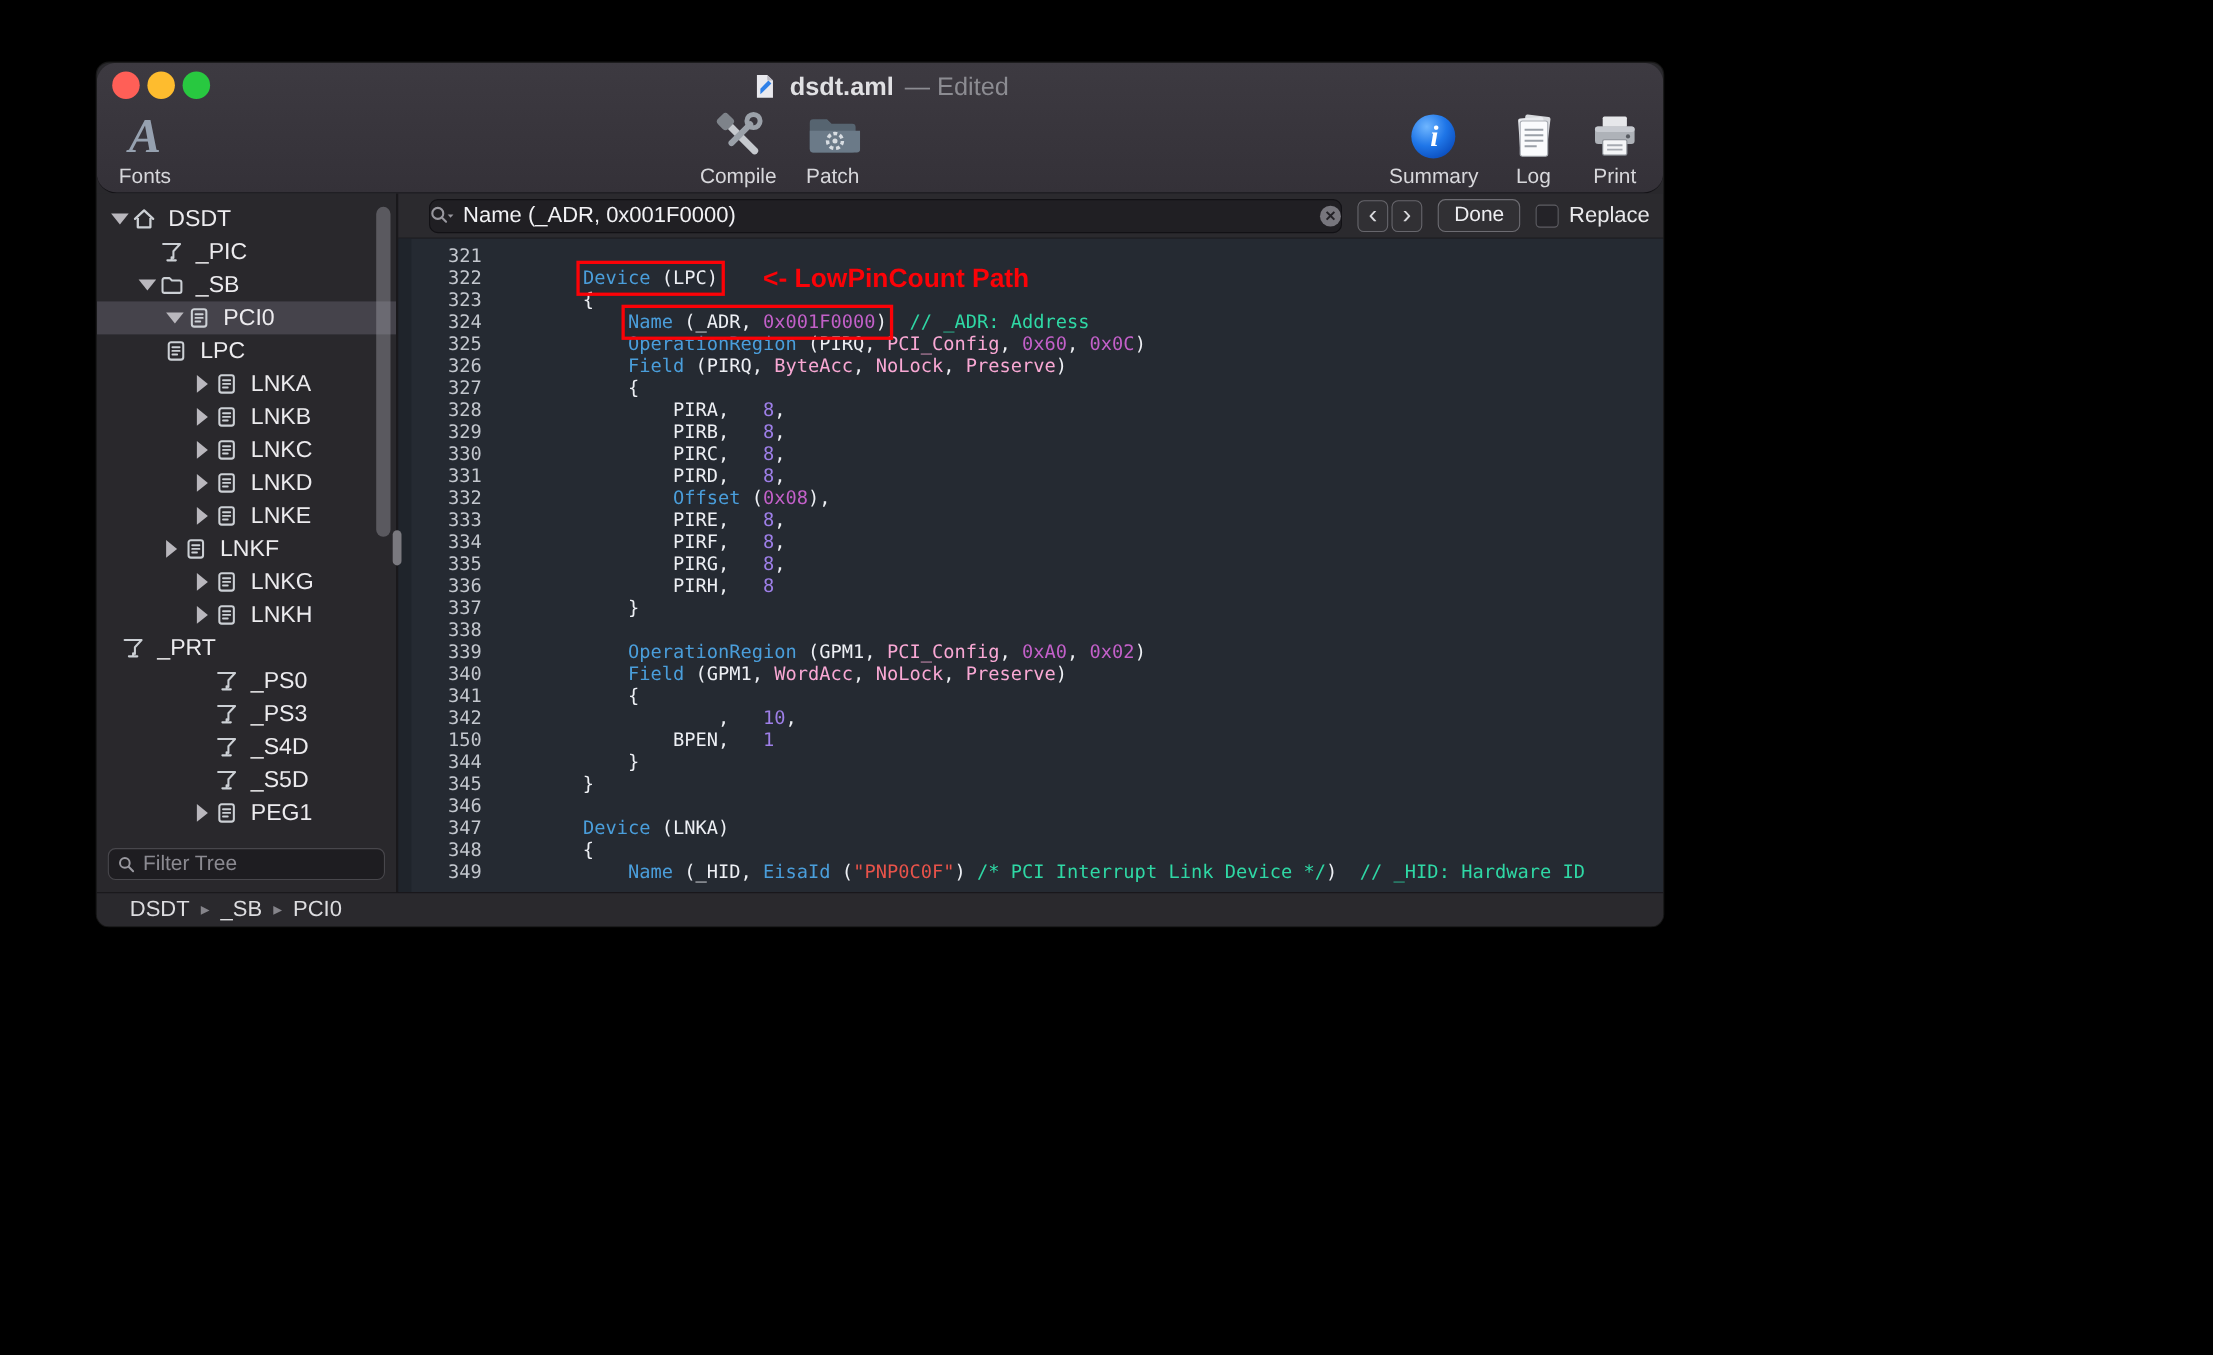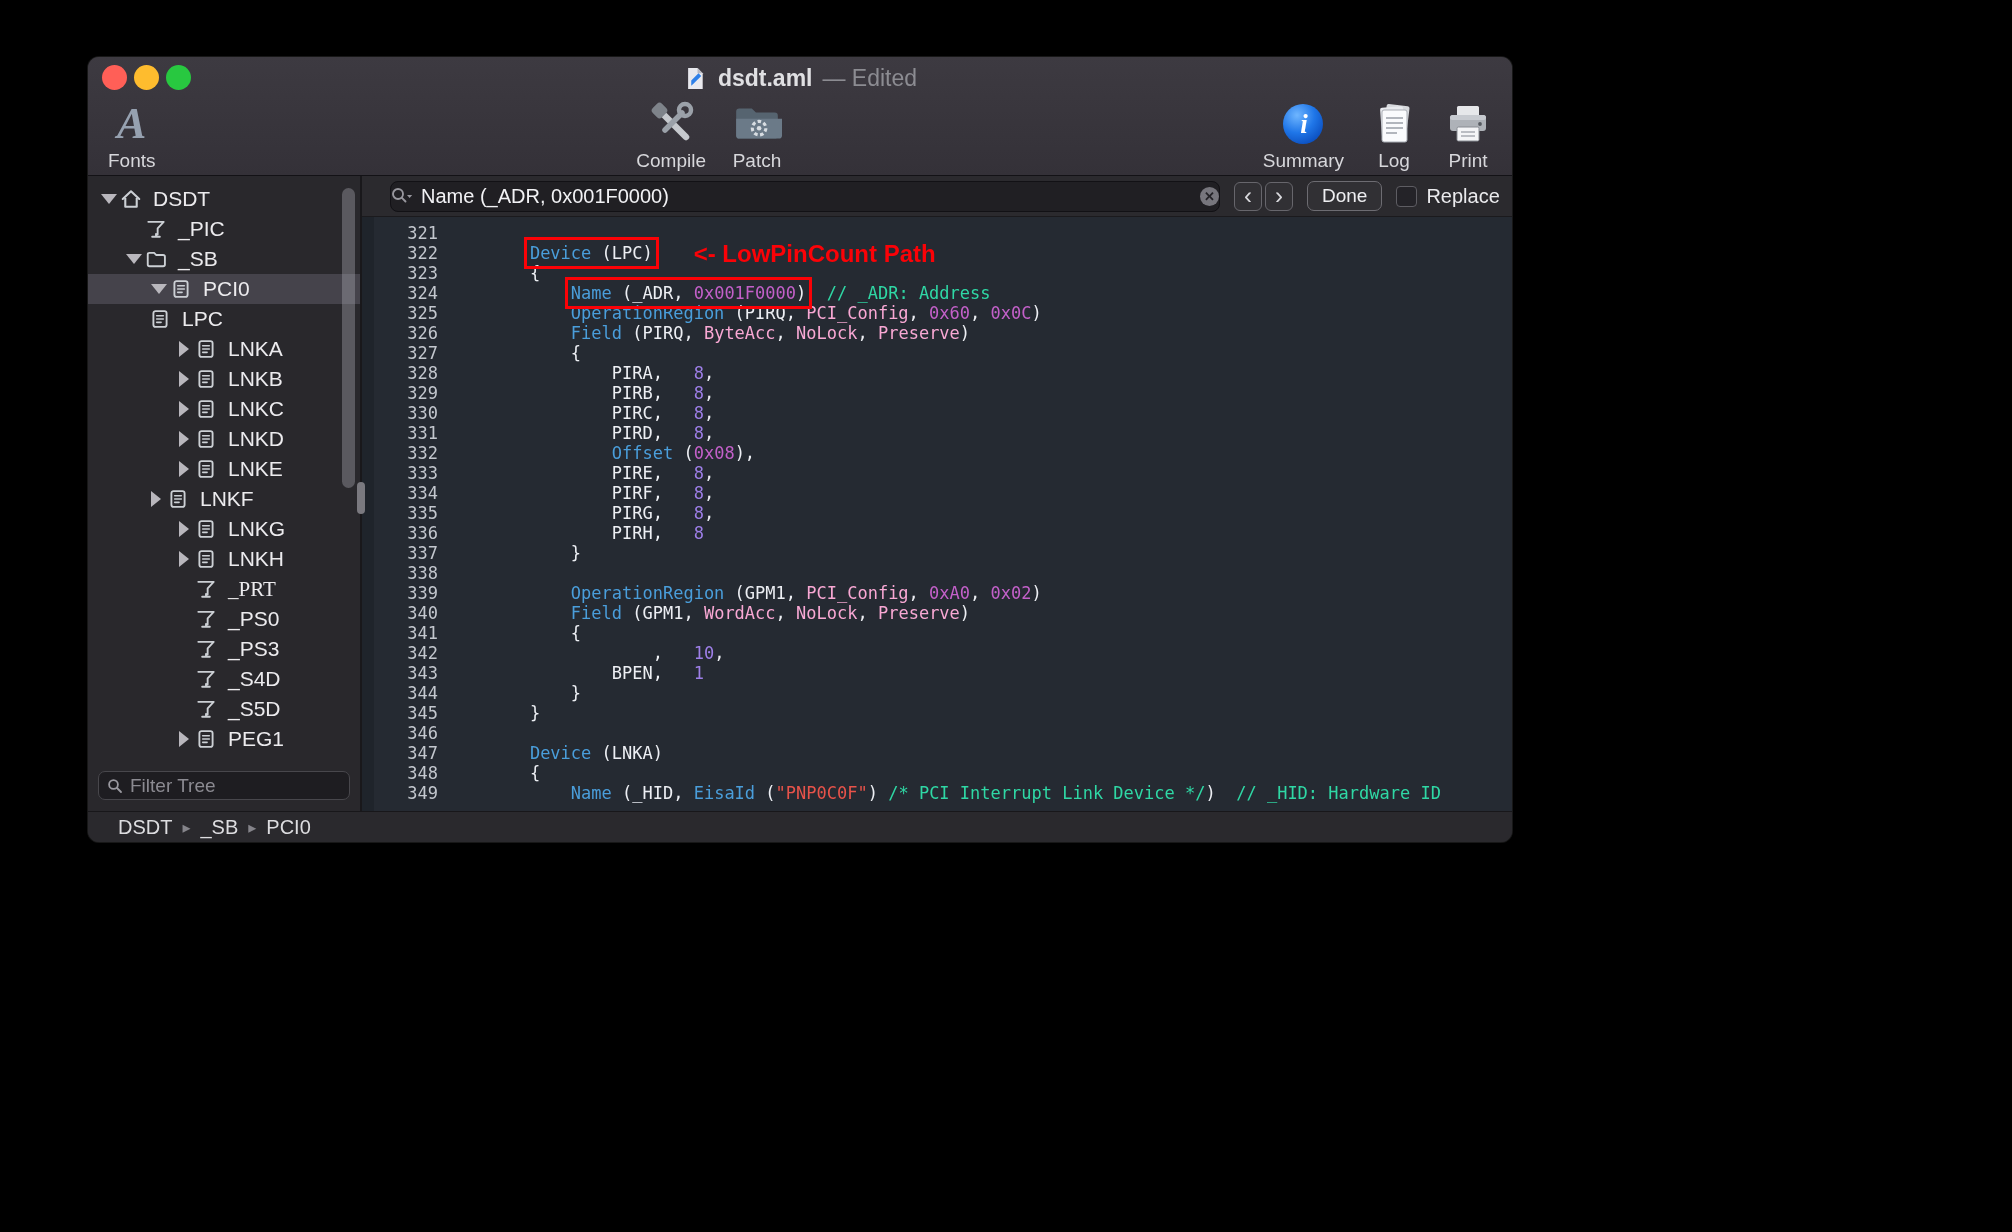--- a/index.html
+++ b/index.html
@@ -6,21 +6,21 @@
   body{width:2012px;height:1232px;background:#000;overflow:hidden;
        font-family:"Liberation Sans",sans-serif;-webkit-font-smoothing:antialiased;}
 
   .window{position:absolute;left:88px;top:57px;width:1424px;height:785px;
           border-radius:11px;overflow:hidden;background:#29282c;
           box-shadow:0 0 0 1px rgba(255,255,255,.09),0 30px 80px rgba(0,0,0,.85);
           display:flex;flex-direction:column;}
 
   
   .chrome{height:118px;flex:none;position:relative;
-          background:linear-gradient(#3d3a41,#343138);border-bottom:1px solid #131216;}
+          background:linear-gradient(#3d3a41,#343138);border-bottom:1px solid #131216;border-radius:18px;}
   .titlebar{height:40px;position:relative;}
   .traffic{position:absolute;left:14px;top:8px;display:flex;gap:7px;}
   .tl{width:25px;height:25px;border-radius:50%;}
   .tl.red{background:#ff5f57}.tl.yellow{background:#febc2e}.tl.green{background:#28c840}
   .title-group{position:absolute;left:50%;top:8px;transform:translateX(-50%);
                display:flex;align-items:center;gap:10px;white-space:nowrap;}
   .title{font-size:23px;font-weight:600;color:#e0e0e3;}
   .edited{font-size:23px;color:#8c8c92;}
 
   .toolbar{position:absolute;top:40px;left:0;right:0;bottom:0;
@@ -326,21 +326,21 @@
           <div class="trow" style="padding-left: 85px;">
             <span class="disc right"></span>
             <span class="ticon">
               <svg width="22" height="22" viewBox="0 0 20 20">
                 <rect x="4" y="2.8" width="12" height="14.4" rx="2" fill="none" stroke="#ccd0d5" stroke-width="1.7"></rect>
                 <path d="M7 7h6M7 10h6M7 13h4" stroke="#ccd0d5" stroke-width="1.5" stroke-linecap="round"></path>
               </svg>
             </span>
             <span class="tlabel">LNKH</span>
           </div>
-          <div class="trow" style="padding-left: 85px; font-family: Liberation Serif, serif;">
+          <div class="trow" style="">
             <span class="disc none"></span>
             <span class="ticon">
               <svg width="22" height="22" viewBox="0 0 20 20">
                 <path d="M3 3.5h14l-5.5 6v5.5M6.5 17h7M10 14.5V17" fill="none" stroke="#ccd0d5" stroke-width="1.7" stroke-linecap="round" stroke-linejoin="round"></path>
               </svg>
             </span>
             <span class="tlabel">_PRT</span>
           </div>
           <div class="trow" style="padding-left: 85px;">
             <span class="disc none"></span>
@@ -513,21 +513,21 @@
           </div>
           <div class="cline">
             <span class="lnum">341</span>
             <span class="lbody"><span class="tok-p">            {</span></span>
           </div>
           <div class="cline">
             <span class="lnum">342</span>
             <span class="lbody"><span class="tok-p">                    ,   </span><span class="tok-n">10</span><span class="tok-p">,</span></span>
           </div>
           <div class="cline">
-            <span class="lnum">343</span>
+            <span class="lnum">150</span>
             <span class="lbody"><span class="tok-p">                BPEN,   </span><span class="tok-n">1</span></span>
           </div>
           <div class="cline">
             <span class="lnum">344</span>
             <span class="lbody"><span class="tok-p">            }</span></span>
           </div>
           <div class="cline">
             <span class="lnum">345</span>
             <span class="lbody"><span class="tok-p">        }</span></span>
           </div>

